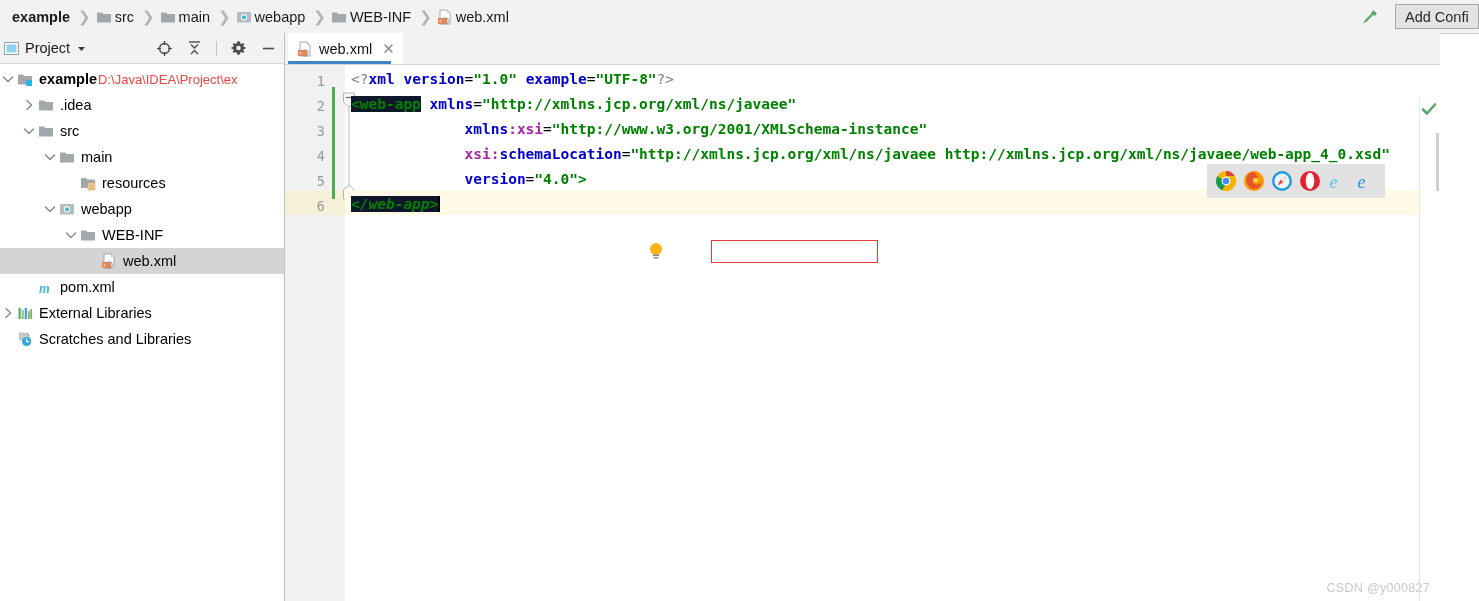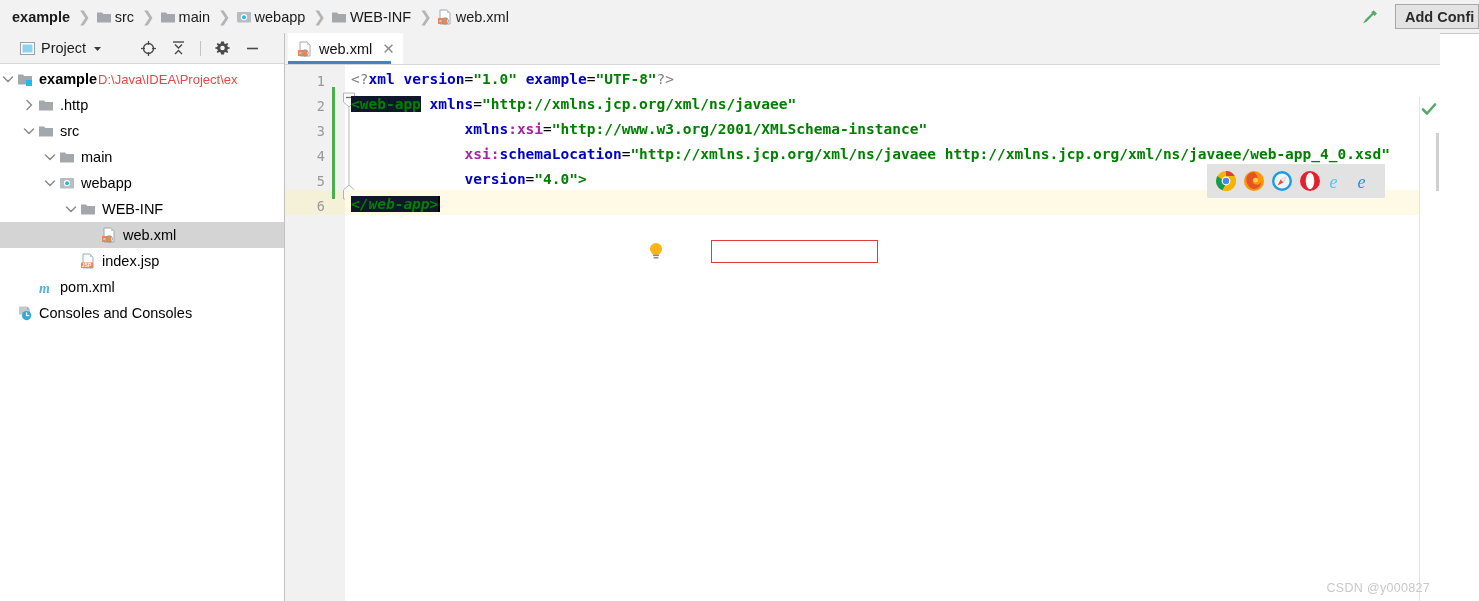--- a/index.html
+++ b/index.html
@@ -16,40 +16,40 @@
   .topbar{
     position:absolute;left:0;top:0;width:1479px;height:33px;
     background:#f2f2f2;border-bottom:1px solid #c8c8c8;
     display:flex;align-items:center;
   }
   .crumbs{display:flex;align-items:center;padding-left:7px;height:100%;}
   .crumb{display:flex;align-items:center;height:100%;padding:0 2px;}
   .crumb .clabel{font-size:14.5px;color:#1a1a1a;padding:0 3px;}
   .crumb.root .clabel{font-weight:bold;}
   .sep{color:#b4b4b4;font-size:15px;padding:0 3px;user-select:none;}
-  .topright{margin-left:auto;display:flex;align-items:center;height:100%;padding-right:0;font-weight:bold;}
+  .topright{margin-left:auto;display:flex;align-items:center;height:100%;padding-right:0;}
   .hammer{width:30px;height:22px;display:flex;align-items:center;justify-content:center;}
   .addcfg{
     height:25px;background:#e3e3e3;border:1px solid #a8a8a8;
     display:flex;align-items:center;padding:0 9px;margin-left:10px;
     font-size:14.5px;color:#2b2b2b;white-space:nowrap;overflow:hidden;
     width:84px;box-sizing:border-box;
   }
 
   
   .ic{display:inline-block;vertical-align:middle;line-height:0;}
 
   
   .sidebar{
     position:absolute;left:0;top:33px;width:285px;height:568px;
     background:#ffffff;border-right:1px solid #c0c0c0;box-sizing:border-box;
   }
   .sb-head{
     height:31px;background:#f2f2f2;border-bottom:1px solid #d6d6d6;
-    display:flex;align-items:center;padding:0 20px;box-sizing:border-box;text-align:center;
+    display:flex;align-items:center;padding:0 4px;box-sizing:border-box;text-align:center;
   }
   .sb-title{display:flex;align-items:center;gap:6px;}
   .sb-title .txt{font-size:14.5px;color:#1a1a1a;}
   .sb-tools{margin-left:auto;display:flex;align-items:center;gap:13px;padding-right:3px;}
   .tool{width:17px;height:17px;display:flex;align-items:center;justify-content:center;cursor:pointer;}
   .vdiv{width:1px;height:15px;background:#c4c4c4;}
 
   .tree{position:absolute;left:0;top:31px;right:0;bottom:0;overflow:hidden;padding-top:2px;}
   .row{height:26px;display:flex;align-items:center;white-space:nowrap;cursor:default;}
   .row.sel{background:#d4d4d4;}
@@ -238,21 +238,21 @@
           <span class="arrow">
             <svg width="16" height="16" viewBox="0 0 16 16">
               <path d="M6 3.5 L10.5 8 L6 12.5" fill="none" stroke="#8b8b8b" stroke-width="1.5" stroke-linecap="round" stroke-linejoin="round"></path>
             </svg>
           </span>
           <span class="ibox">
             <span class="ic"><svg width="16" height="16" viewBox="0 0 16 16">
                 <path d="M1 3.5 h5 l1.3 1.6 h7.7 v8.4 h-14 z" fill="#a3a8ad"></path>
               </svg></span>
           </span>
-          <span class="rlabel">.http</span>
+          <span class="rlabel">.idea</span>
         </div>
         <div class="row">
           <span style="display: inline-block; width: 21px;"></span>
           <span class="arrow">
             <svg width="16" height="16" viewBox="0 0 16 16">
               <path d="M3.5 6 L8 10.5 L12.5 6" fill="none" stroke="#8b8b8b" stroke-width="1.5" stroke-linecap="round" stroke-linejoin="round"></path>
             </svg>
           </span>
           <span class="ibox">
             <span class="ic"><svg width="16" height="16" viewBox="0 0 16 16">
@@ -267,20 +267,34 @@
             <svg width="16" height="16" viewBox="0 0 16 16">
               <path d="M3.5 6 L8 10.5 L12.5 6" fill="none" stroke="#8b8b8b" stroke-width="1.5" stroke-linecap="round" stroke-linejoin="round"></path>
             </svg>
           </span>
           <span class="ibox">
             <span class="ic"><svg width="16" height="16" viewBox="0 0 16 16">
                 <path d="M1 3.5 h5 l1.3 1.6 h7.7 v8.4 h-14 z" fill="#a3a8ad"></path>
               </svg></span>
           </span>
           <span class="rlabel">main</span>
+        </div>
+        <div class="row">
+          <span style="display: inline-block; width: 63px;"></span>
+          <span class="arrow"></span>
+          <span class="ibox">
+            <span class="ic"><svg width="16" height="16" viewBox="0 0 16 16">
+                <path d="M1 3 h5 l1.3 1.6 h7.7 v8.4 h-14 z" fill="#a3a8ad"></path>
+                <rect x="8" y="8" width="7" height="7" fill="#f5deb3" stroke="#d3a85a" stroke-width="0.7"></rect>
+                <line x1="9" y1="10" x2="14" y2="10" stroke="#c79b4e" stroke-width="0.8"></line>
+                <line x1="9" y1="11.8" x2="14" y2="11.8" stroke="#c79b4e" stroke-width="0.8"></line>
+                <line x1="9" y1="13.6" x2="14" y2="13.6" stroke="#c79b4e" stroke-width="0.8"></line>
+              </svg></span>
+          </span>
+          <span class="rlabel">resources</span>
         </div>
         <div class="row">
           <span style="display: inline-block; width: 42px;"></span>
           <span class="arrow">
             <svg width="16" height="16" viewBox="0 0 16 16">
               <path d="M3.5 6 L8 10.5 L12.5 6" fill="none" stroke="#8b8b8b" stroke-width="1.5" stroke-linecap="round" stroke-linejoin="round"></path>
             </svg>
           </span>
           <span class="ibox">
             <span class="ic"><svg width="16" height="16" viewBox="0 0 16 16">
@@ -313,54 +327,59 @@
                 <path d="M3 1 h7 l3 3 v11 h-10 z" fill="#ffffff" stroke="#9aa0a6" stroke-width="0.9"></path>
                 <path d="M10 1 l3 3 h-3 z" fill="#c8ccd0"></path>
                 <rect x="1" y="9" width="9" height="6" fill="#f0864c"></rect>
                 <text x="2" y="14" font-family="monospace" font-size="6" fill="#ffffff">&lt;</text>
                 <circle cx="8.2" cy="12" r="3.2" fill="none" stroke="#8f979e" stroke-width="1"></circle>
               </svg></span>
           </span>
           <span class="rlabel">web.xml</span>
         </div>
         <div class="row">
-          <span style="display: inline-block; width: 63px;"></span>
-          <span class="arrow"></span>
-          <span class="ibox">
-            <span class="ic"><svg width="16" height="16" viewBox="0 0 16 16">
-                <path d="M3 1 h7 l3 3 v11 h-10 z" fill="#ffffff" stroke="#9aa0a6" stroke-width="0.9"></path>
-                <path d="M10 1 l3 3 h-3 z" fill="#c8ccd0"></path>
-                <rect x="1" y="9.5" width="12" height="5.5" fill="#f0864c"></rect>
-                <text x="1.8" y="14" font-family="sans-serif" font-weight="bold" font-size="5" fill="#ffffff">JSP</text>
-              </svg></span>
-          </span>
-          <span class="rlabel">index.jsp</span>
-        </div>
-        <div class="row">
           <span style="display: inline-block; width: 21px;"></span>
           <span class="arrow"></span>
           <span class="ibox">
             <span class="ic"><svg width="16" height="16" viewBox="0 0 16 16">
                 <text x="1" y="13.5" font-family="'Liberation Serif', serif" font-style="italic" font-weight="bold" font-size="14" fill="#4fb3e0">m</text>
               </svg></span>
           </span>
           <span class="rlabel">pom.xml</span>
+        </div>
+        <div class="row">
+          <span style="display: inline-block; width: 0px;"></span>
+          <span class="arrow">
+            <svg width="16" height="16" viewBox="0 0 16 16">
+              <path d="M6 3.5 L10.5 8 L6 12.5" fill="none" stroke="#8b8b8b" stroke-width="1.5" stroke-linecap="round" stroke-linejoin="round"></path>
+            </svg>
+          </span>
+          <span class="ibox">
+            <span class="ic"><svg width="16" height="16" viewBox="0 0 16 16">
+                <rect x="1.5" y="3" width="2.2" height="11" fill="#59a869"></rect>
+                <rect x="4.6" y="5" width="2.2" height="9" fill="#8ec87a"></rect>
+                <rect x="7.7" y="3" width="2.2" height="11" fill="#4f9ad6"></rect>
+                <rect x="10.8" y="6" width="2.2" height="8" fill="#9ac06f"></rect>
+                <rect x="13.3" y="4" width="1.8" height="10" fill="#6fb36f"></rect>
+              </svg></span>
+          </span>
+          <span class="rlabel">External Libraries</span>
         </div>
         <div class="row">
           <span style="display: inline-block; width: 0px;"></span>
           <span class="arrow"></span>
           <span class="ibox">
             <span class="ic"><svg width="16" height="16" viewBox="0 0 16 16">
                 <path d="M2 1.5 h8 l3 3 v5 h-11 z" fill="#c3c8cc"></path>
                 <path d="M10 1.5 l3 3 h-3 z" fill="#a8aeb3"></path>
                 <circle cx="9.6" cy="10.6" r="4.6" fill="#31a8d6"></circle>
                 <path d="M9.6 7.8 v2.9 h2.2" fill="none" stroke="#ffffff" stroke-width="1.3" stroke-linecap="round"></path>
               </svg></span>
           </span>
-          <span class="rlabel">Consoles and Consoles</span>
+          <span class="rlabel">Scratches and Libraries</span>
         </div>
       </div>
   </div>
 
   <div class="editor">
     <div class="tabstrip">
       <div class="tab">
         <span class="ic">
           <svg width="16" height="16" viewBox="0 0 16 16">
             <path d="M3 1 h7 l3 3 v11 h-10 z" fill="#ffffff" stroke="#9aa0a6" stroke-width="0.9"></path>

